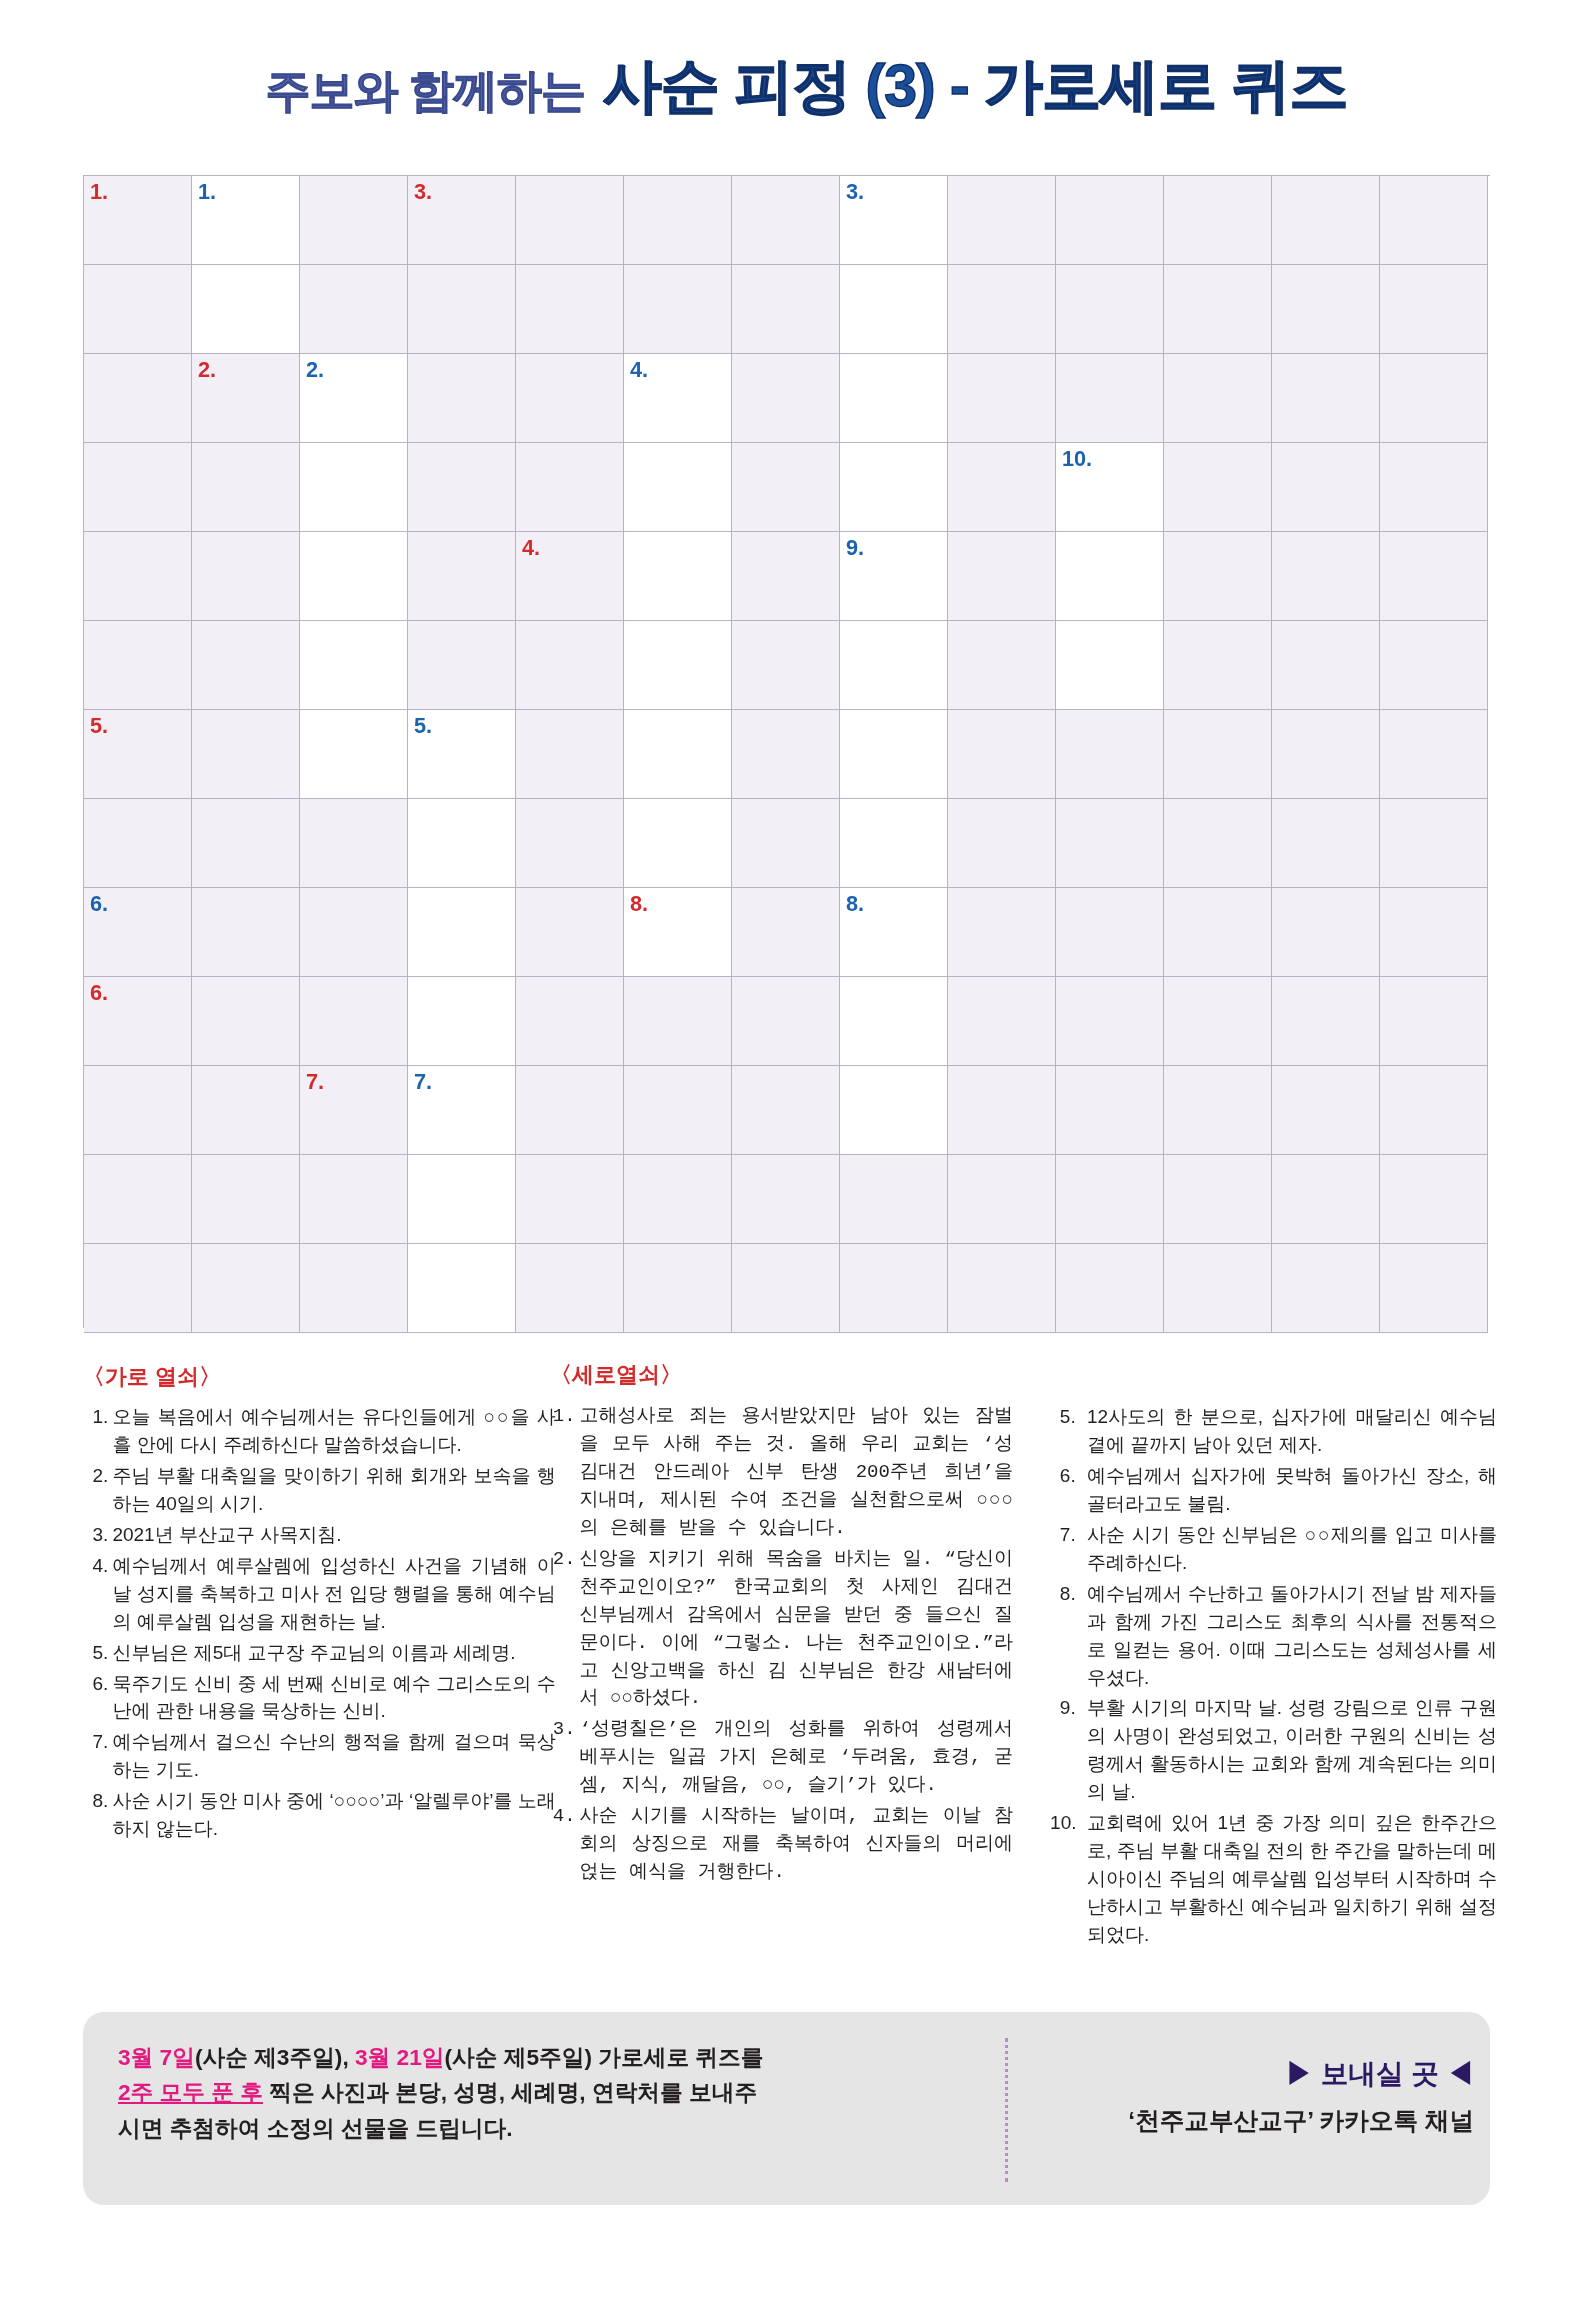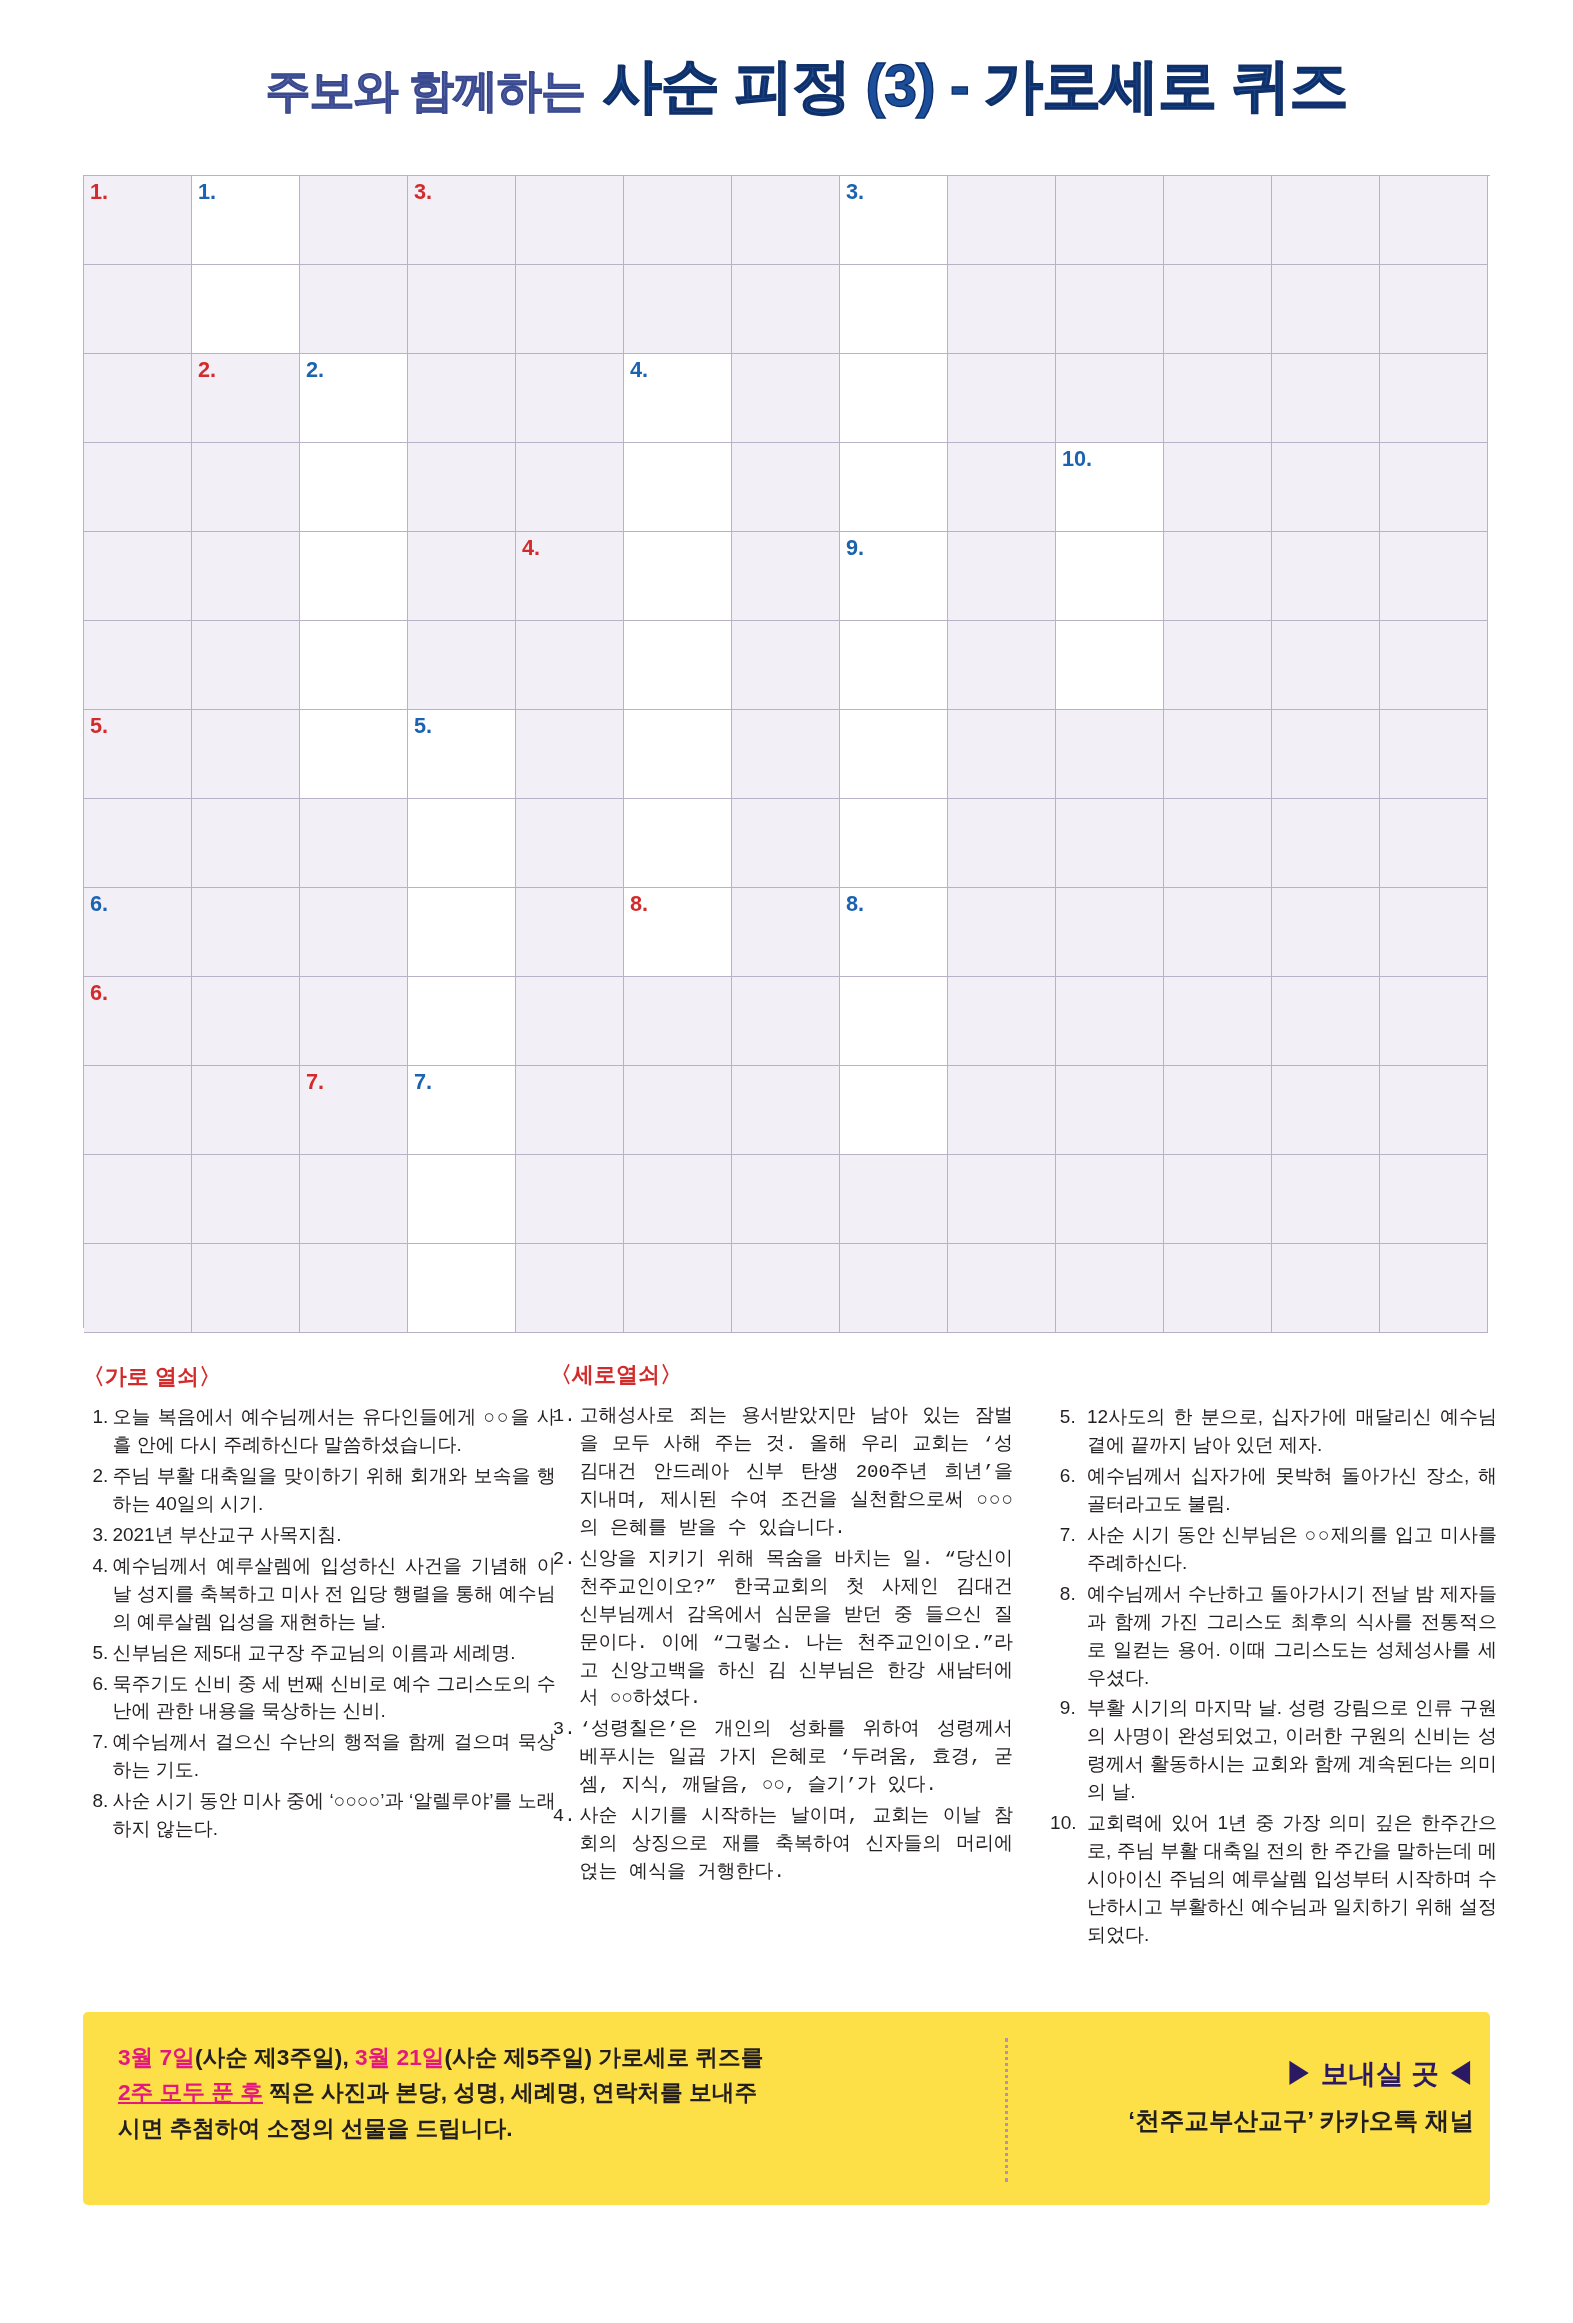--- a/index.html
+++ b/index.html
@@ -100,22 +100,22 @@
     position:absolute;left:0;top:0;
     width:25.6px;text-align:right;
   }
   ol.clue-list li.wide .n{width:25.6px;left:-3.9px;}
   ol.clue-list li.wide{padding-left:33px;}
 
   
   .footer{
     position:absolute;left:83px;top:2012px;
     width:1407px;height:193px;
-    background:#fde047;
-    border-radius:5px;
+    background:#e5e5e5;
+    border-radius:21px;
   }
   .footer-left{
     position:absolute;left:35px;top:27.6px;width:857px;
     font-size:22.7px;line-height:1.58;font-weight:bold;
     color:#231f20;
   }
   .hl-pink{color:#e2197f;}
   .hl-ul{color:#e2197f;text-decoration:underline;}
   .divider{
     position:absolute;left:922px;top:25.6px;

